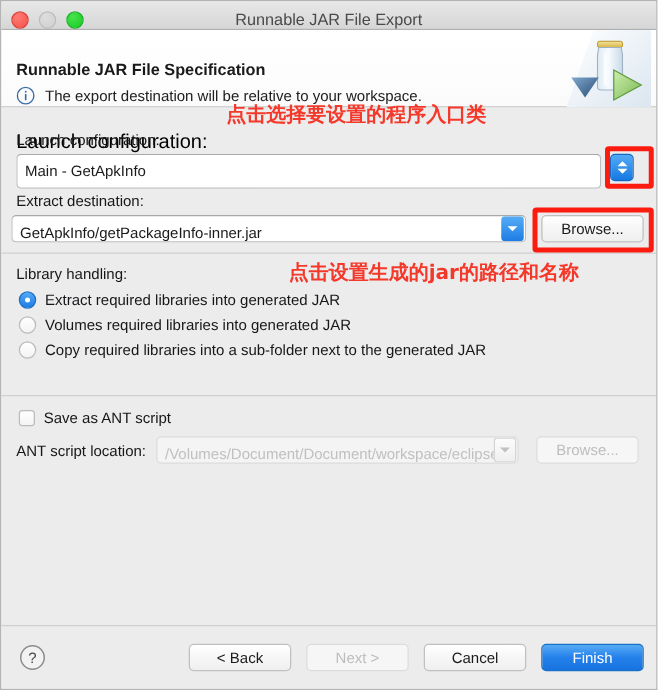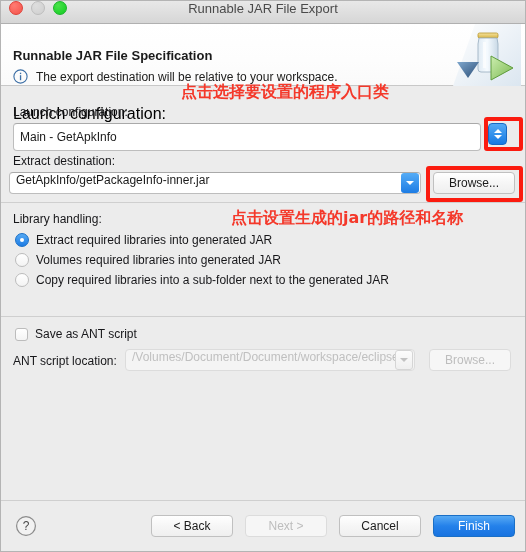--- a/index.html
+++ b/index.html
@@ -24,21 +24,21 @@
     overflow: hidden;
   }
 
   
   .titlebar {
     position: relative;
     height: 22px;
     background: linear-gradient(to bottom, #e8e8e8 0%, #d6d6d6 100%);
     border-bottom: 1px solid #b0b0b0;
     display: flex;
-    align-items: flex-start;
+    align-items: flex-end;
   }
   .traffic {
     display: flex;
     gap: 8px;
     margin-left: 8px;
     align-items: center;
   }
   .tl-dot {
     width: 12px;
     height: 12px;
@@ -172,21 +172,21 @@
   .combo-arrow.grey .v { border-top-color: #c2c2c2; }
 
   .combo-wrap {
     box-sizing: border-box;
     height: 22px;
     background: #ffffff;
     border: 1px solid #bdbdbd;
     border-top-color: #a9a9a9;
     border-radius: 4px;
     display: flex;
-    align-items: flex-start;
+    align-items: flex-end;
     padding: 0 1px 0 6px;
     overflow: hidden;
   }
   .combo-wrap .val {
     flex: 1 1 auto;
     font-size: 12px;
     color: #1a1a1a;
     white-space: nowrap;
     overflow: hidden;
   }

